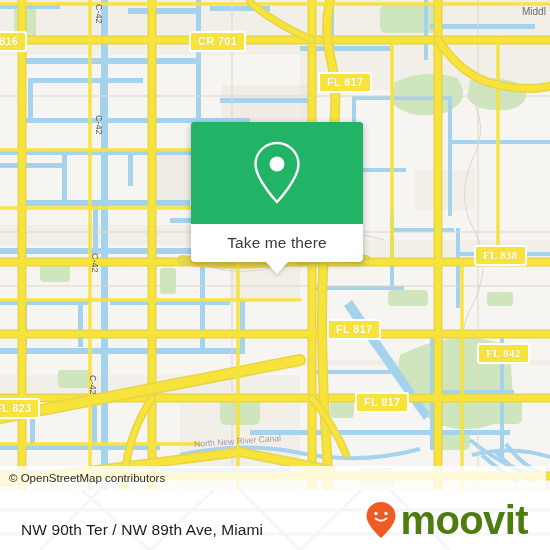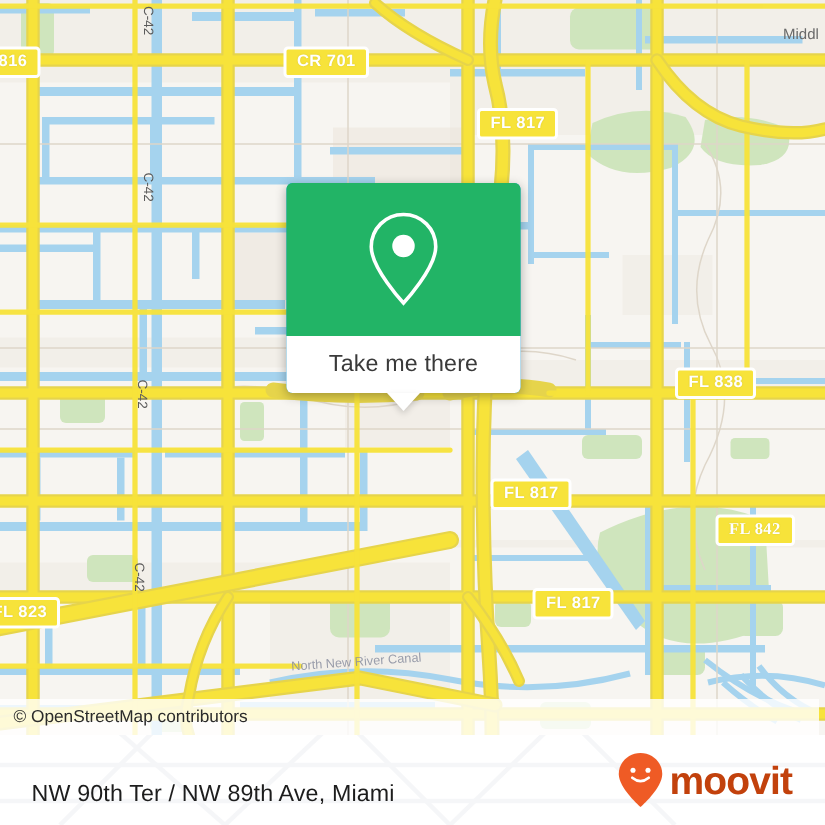--- a/index.html
+++ b/index.html
@@ -70,21 +70,21 @@
   .maplabel.middle {
     color: #6a6a6a;
     font-size: 10px;
   }
 
   
   .popup {
     position: absolute;
     left: 191px;
     top: 122px;
-    width: 156px;
+    width: 172px;
     border-radius: 4px;
     box-shadow: 0 2px 7px rgba(0,0,0,.30);
     background: #0ea5e9;
     overflow: visible;
     z-index: 40;
   }
   .popup-head {
     height: 102px;
     background: #22b466;
     border-radius: 4px 4px 0 0;
@@ -171,23 +171,23 @@
   }
   .brand {
     position: relative;
     z-index: 2;
     padding-right: 22px;
     display: flex;
     align-items: center;
     gap: 3px;
   }
   .brand-name {
-    font-size: 26px;
+    font-size: 40px;
     font-weight: bold;
-    color: #c2410c;
+    color: #4d7c0f;
     letter-spacing: -.6px;
     font-family: "Liberation Sans", sans-serif;
     line-height: 30px;
   }
 </style>
 </head>
 <body>
 
 <div class="screen">
 
@@ -404,32 +404,32 @@
           <path d="M312 398 q22 28 34 56"></path>
         </g>
       <g class="rd" stroke-width="5">
           <path d="M312 398 q22 28 34 56"></path>
         </g>
     </svg>
 
     <div class="shield" style="left:-10px;  top:31px;">816</div>
     <div class="shield" style="left:189px;  top:31px;">CR 701</div>
     <div class="shield" style="left:318px;  top:72px;">FL 817</div>
-    <div class="shield" style="left:450px;  top:245px;">FL 838</div>
+    <div class="shield" style="left:474px;  top:245px;font-family:Liberation Serif, serif;">FL 838</div>
     <div class="shield" style="left:327px;  top:319px;">FL 817</div>
     <div class="shield" style="left:477px;  top:343px;font-family:Liberation Serif, serif;">FL 842</div>
     <div class="shield" style="left:355px;  top:392px;">FL 817</div>
     <div class="shield" style="left:-14px;  top:398px;">FL 823</div>
     <div class="shield" style="left:334px;  top:478px;margin-top:18px;">FL 84</div>
 
     <div class="maplabel vertical" style="left:104px; top:4px;">C-42</div>
     <div class="maplabel vertical" style="left:104px; top:115px;">C-42</div>
     <div class="maplabel vertical" style="left:100px; top:253px;">C-42</div>
     <div class="maplabel vertical" style="left:98px;  top:375px;">C-42</div>
-    <div class="maplabel middle" style="left:522px; top:18px;">Middl</div>
+    <div class="maplabel middle" style="left:522px; top:6px;">Middl</div>
     <div class="maplabel canal" style="left:194px; top:436px; transform:rotate(-4deg);">North New River Canal</div>
 
     <div class="popup">
       <div class="popup-head">
         <svg width="56" height="68" viewBox="0 0 56 68">
           <path d="M28 4 C16 4 6.5 13.5 6.5 25.5 C6.5 40 28 63 28 63 C28 63 49.5 40 49.5 25.5 C49.5 13.5 40 4 28 4 Z" fill="none" stroke="#ffffff" stroke-width="2.4"></path>
           <circle cx="28" cy="25" r="7.5" fill="#ffffff"></circle>
         </svg>
       </div>
       <div class="popup-foot">

